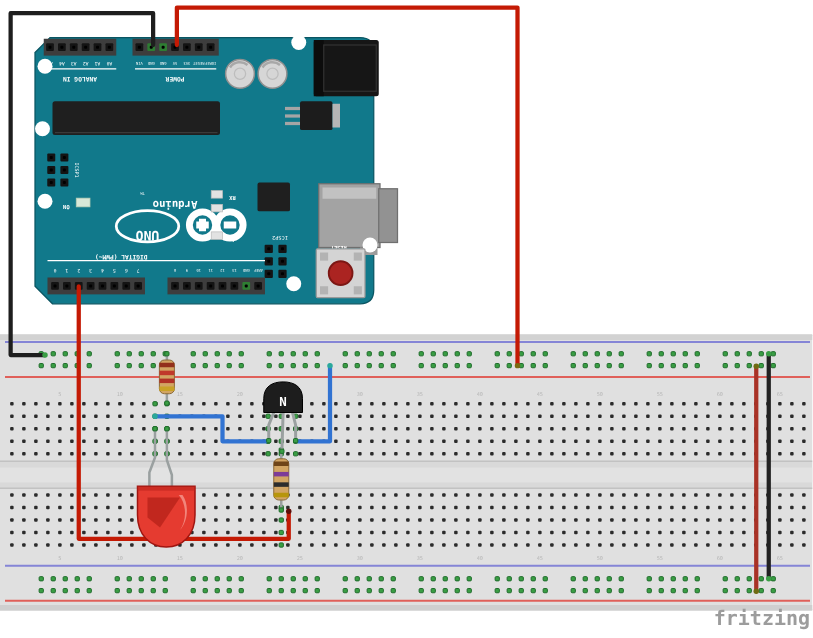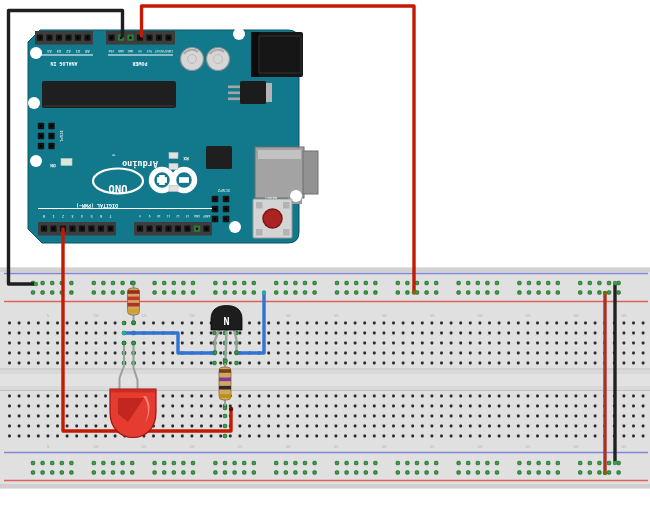--- a/index.html
+++ b/index.html
@@ -1226,13 +1226,14 @@
           <path d="M133.5,345 L133.5,368 L137.5,380 L137.5,393" fill="none" stroke="#9aa0a0" stroke-width="2" stroke-linecap="round" stroke-linejoin="round"></path>
           <rect x="122.3" y="341.3" width="3.4" height="3.4" rx="0.8" fill="#3a9e44" stroke="#1f6b2b" stroke-width="0.8"></rect>
           <rect x="131.8" y="341.3" width="3.4" height="3.4" rx="0.8" fill="#3a9e44" stroke="#1f6b2b" stroke-width="0.8"></rect>
           <path d="M110,389 L156,389 L156,412 C156,428 146,437.5 133,437.5 C120,437.5 110,428 110,412 Z" fill="#e53b30" stroke="#a01510" stroke-width="1.2"></path>
           <path d="M118,398 L144,398 L128,422 L118,414 Z" fill="#bb241b" opacity="0.85"></path>
           <path d="M146,396 C151,403 151,416 144,424 C149,417 150,404 143,396 Z" fill="#f2857b"></path>
           <rect x="110" y="389" width="46" height="3.5" fill="#bb241b" opacity="0.6"></rect>
         </g>
       </g>
     </svg>
+  <div class="watermark">fritzing</div>
 </div>
 
 </body></html>

